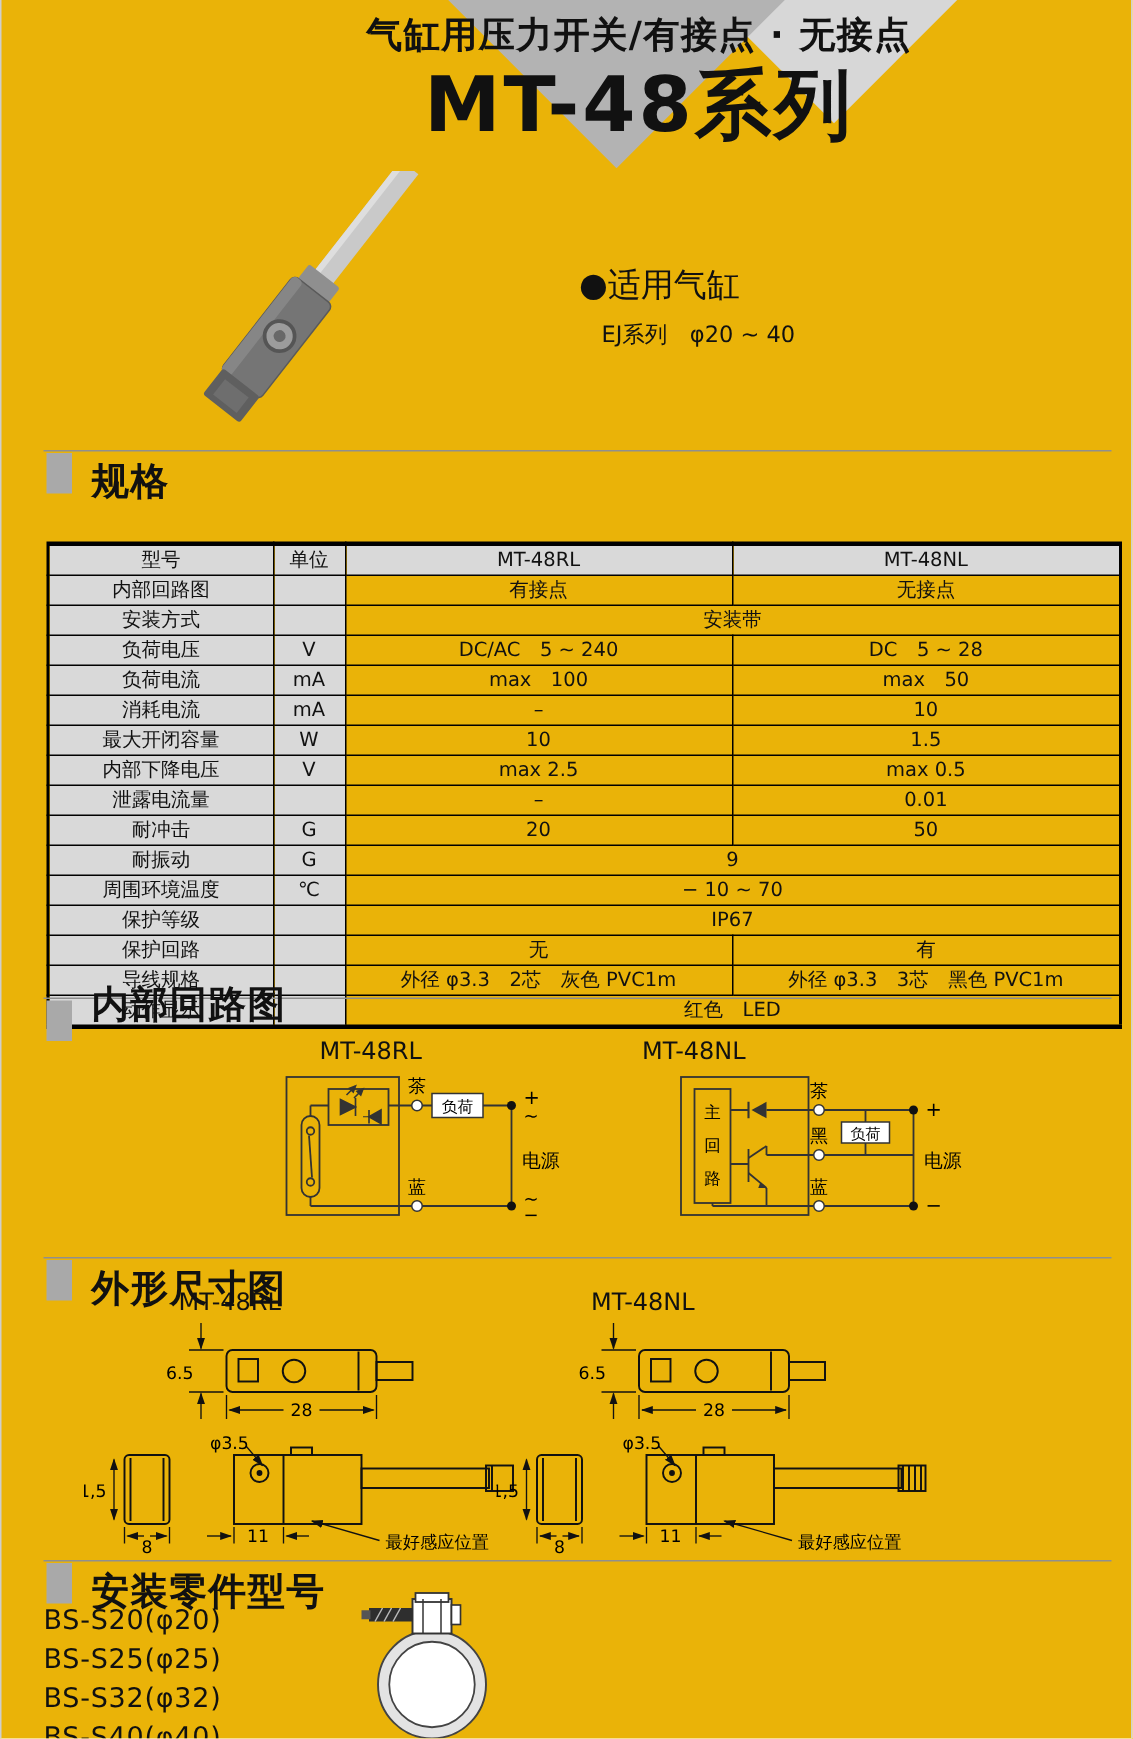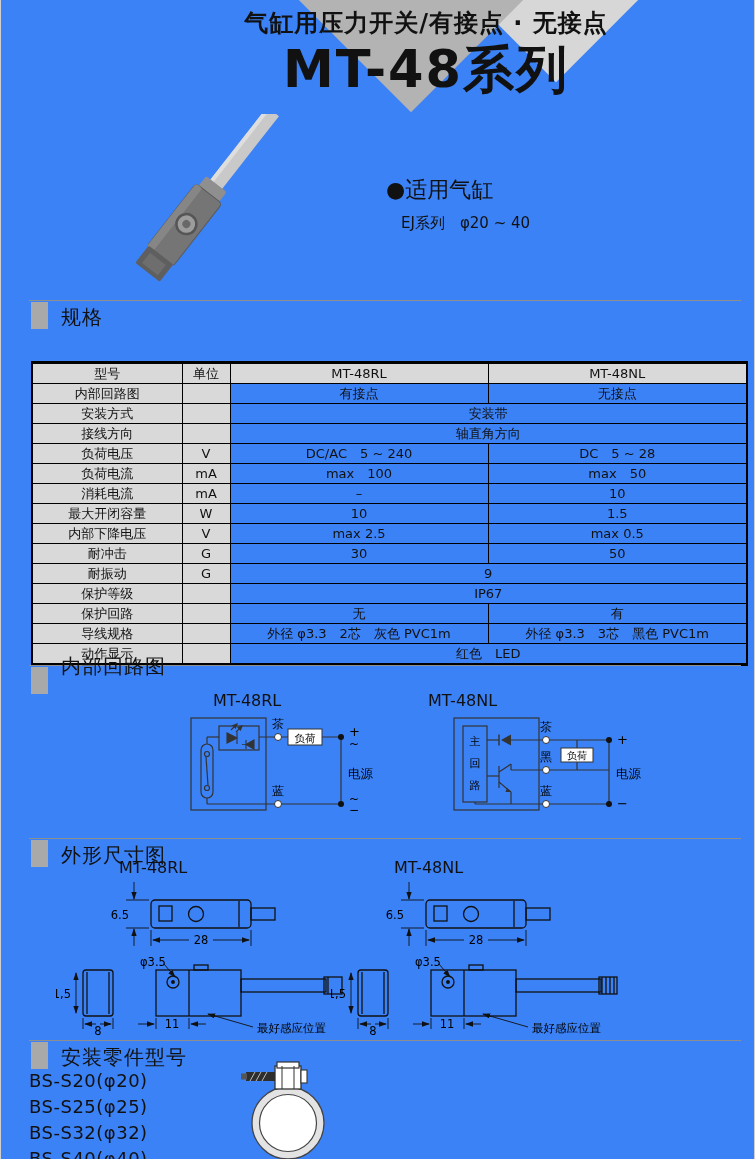--- a/index.html
+++ b/index.html
@@ -1,35 +1,35 @@
 <!DOCTYPE html>
 <html><head>
 <meta charset="utf-8">
 <style>
   html,body{margin:0;padding:0;background:#fff;}
   .page{
-    position:relative;width:755px;height:1159px;overflow:hidden;background:#3b82f6;
+    position:relative;width:755px;height:1159px;overflow:hidden;background:#eab308;
     font-family:"DejaVu Sans","Liberation Sans",sans-serif;color:#111;
     border-left:1px solid #cfcfcf;border-right:1px solid #cfcfcf;box-sizing:border-box;
     margin:0 auto;
   }
   .abs{position:absolute;}
   
   .diamond{position:absolute;transform:rotate(45deg);}
   .diamond.light{width:300px;height:300px;left:405px;top:-280px;background:#d7d7d7;}
   .diamond.dark{width:310px;height:310px;left:255px;top:-262px;background:#b3b3b3;}
   .title1{left:80px;top:7px;width:690px;text-align:center;font-size:24px;font-weight:bold;letter-spacing:1px;}
   .title2{left:80px;top:36px;width:690px;text-align:center;font-size:51px;font-weight:bold;letter-spacing:2px;}
   
   .appl-head{left:385px;top:175px;font-size:22px;font-weight:normal;}
   .appl-detail{left:400px;top:214px;font-size:15px;text-align:right;}
   
   .section-rule{left:28px;width:712px;height:0;border-top:1px solid #8f8f8f;}
   .section-marker{left:30px;width:17px;height:27px;background:#a9a9a9;}
-  .section-title{left:60px;font-size:20px;font-weight:normal;letter-spacing:1px;}
+  .section-title{left:60px;font-size:25px;font-weight:bold;letter-spacing:1px;}
   
   .spec{left:30px;top:340px;width:715px;border-collapse:collapse;table-layout:fixed;position:absolute;}
   .spec td{border:1px solid #000;height:19px;padding:0 2px;font-size:13px;text-align:center;
            white-space:nowrap;overflow:hidden;line-height:19px;}
   .spec{border:2px solid #000;border-top:3px solid #000;border-bottom:3px solid #000;margin-top:21px;}
   .spec td.hd{background:#d9d9d9;}
   
   .diag-label{font-size:16px;}
   svg text{font-family:"DejaVu Sans","Liberation Sans",sans-serif;}
   .mount-list{left:28px;top:1068px;font-size:18px;line-height:26px;letter-spacing:0.5px;}
@@ -85,25 +85,20 @@
           <td class="hd"></td>
           <td>有接点</td>
           <td>无接点</td>
         </tr>
         <tr>
           <td class="hd">安装方式</td>
           <td class="hd"></td>
           <td colspan="2">安装带</td>
         </tr>
         <tr>
-          <td class="hd">接线方向</td>
-          <td class="hd"></td>
-          <td colspan="2">轴直角方向</td>
-        </tr>
-        <tr>
           <td class="hd">负荷电压</td>
           <td class="hd">V</td>
           <td>DC/AC　5 ~ 240</td>
           <td>DC　5 ~ 28</td>
         </tr>
         <tr>
           <td class="hd">负荷电流</td>
           <td class="hd">mA</td>
           <td>max　100</td>
           <td>max　50</td>
@@ -120,29 +115,40 @@
           <td>10</td>
           <td>1.5</td>
         </tr>
         <tr>
           <td class="hd">内部下降电压</td>
           <td class="hd">V</td>
           <td>max 2.5</td>
           <td>max 0.5</td>
         </tr>
         <tr>
+          <td class="hd">泄露电流量</td>
+          <td class="hd"></td>
+          <td>–</td>
+          <td>0.01</td>
+        </tr>
+        <tr>
           <td class="hd">耐冲击</td>
           <td class="hd">G</td>
-          <td>30</td>
+          <td>20</td>
           <td>50</td>
         </tr>
         <tr>
           <td class="hd">耐振动</td>
           <td class="hd">G</td>
           <td colspan="2">9</td>
+        </tr>
+        <tr>
+          <td class="hd">周围环境温度</td>
+          <td class="hd">℃</td>
+          <td colspan="2">− 10 ~ 70</td>
         </tr>
         <tr>
           <td class="hd">保护等级</td>
           <td class="hd"></td>
           <td colspan="2">IP67</td>
         </tr>
         <tr>
           <td class="hd">保护回路</td>
           <td class="hd"></td>
           <td>无</td>

